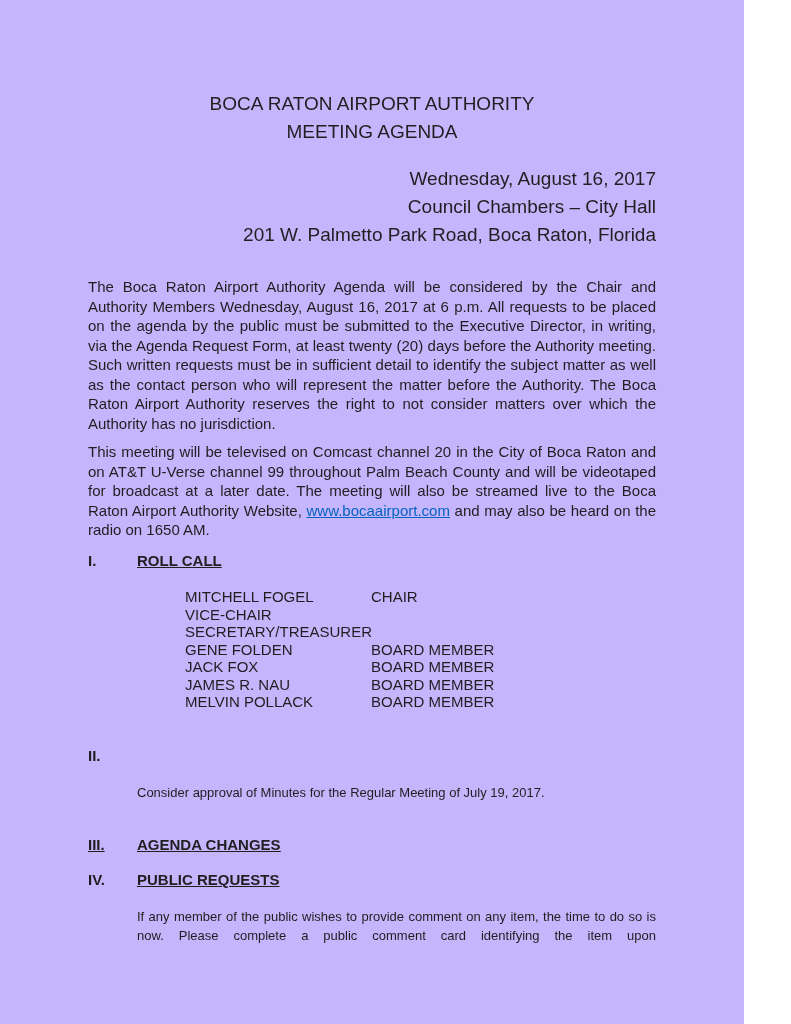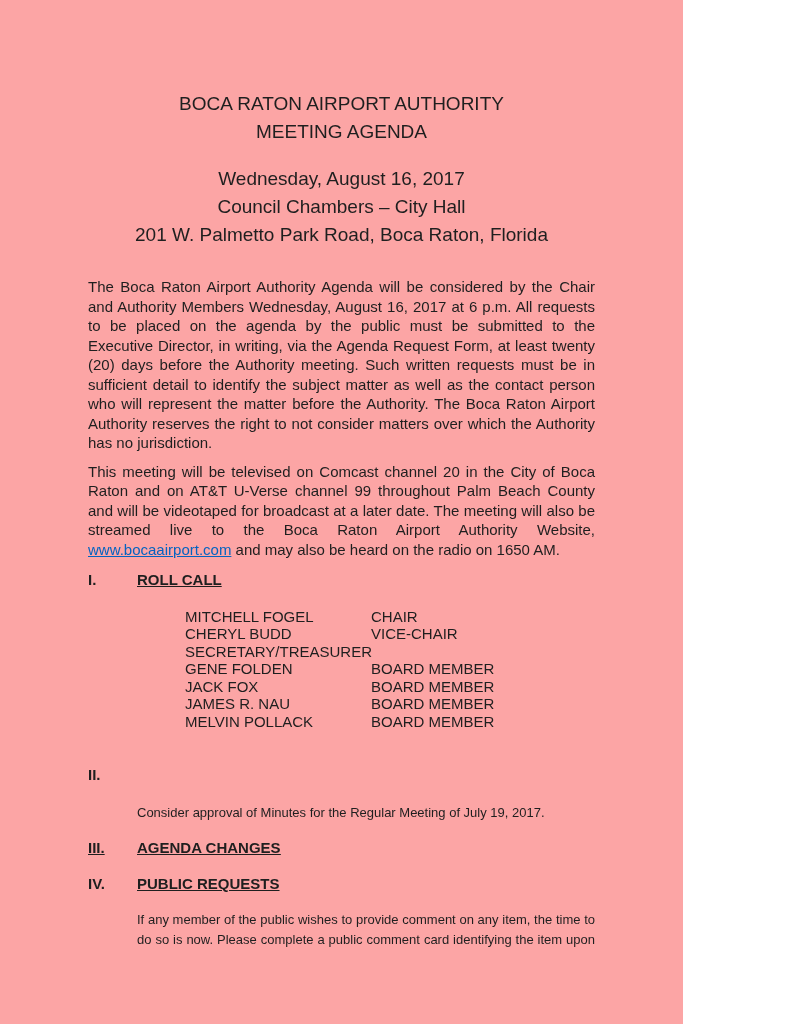--- a/index.html
+++ b/index.html
@@ -4,34 +4,34 @@
 <style>
   * { margin: 0; padding: 0; box-sizing: border-box; }
   html, body { background: #ffffff; }
   body {
     width: 791px;
     height: 1024px;
     font-family: "Liberation Sans", "DejaVu Sans", sans-serif;
     color: #1f1f1f;
   }
   .page {
-    width: 683px;
+    width: 744px;
     height: 1024px;
-    background: #fca5a5;
+    background: #c4b5fd;
     padding: 90px 88px 0 88px;
     overflow: hidden;
   }
   .doc-title {
     text-align: center;
     font-size: 19px;
     line-height: 28px;
     font-weight: normal;
   }
   .event-block {
-    text-align: center;
+    text-align: right;
     font-size: 19px;
     line-height: 28px;
     margin-top: 19px;
   }
   .para {
     font-size: 15px;
     line-height: 19.5px;
     text-align: justify;
   }
   .para-intro { margin-top: 28px; }
@@ -44,21 +44,21 @@
   .section-heading {
     display: flex;
     font-size: 15px;
     line-height: 19.5px;
     font-weight: bold;
   }
   .numeral { flex: 0 0 49px; width: 49px; }
   .heading-text { text-decoration: underline; }
   .sh-1 { margin-top: 11px; }
   .sh-2 { margin-top: 35px; }
-  .sh-3 { margin-top: 16px; text-decoration: underline; }
+  .sh-3 { margin-top: 32px; text-decoration: underline; }
   .sh-4 { margin-top: 16px; }
   .roll-call {
     margin-top: 18px;
     margin-left: 97px;
     font-size: 15px;
     line-height: 17.5px;
   }
   .roll-row { display: flex; }
   .roll-name { flex: 0 0 186px; width: 186px; }
   .section-body {
@@ -97,21 +97,20 @@
     <span class="numeral">I.</span>
     <span class="heading-text">ROLL CALL</span>
   </div>
 
   <div class="roll-call">
     <div class="roll-row">
       <span class="roll-name">MITCHELL FOGEL</span>
       <span class="roll-role">CHAIR</span>
     </div>
     <div class="roll-row">
-      <span class="roll-name">CHERYL BUDD</span>
       <span class="roll-role">VICE-CHAIR</span>
     </div>
     <div class="roll-row">
       <span class="roll-role">SECRETARY/TREASURER</span>
     </div>
     <div class="roll-row">
       <span class="roll-name">GENE FOLDEN</span>
       <span class="roll-role">BOARD MEMBER</span>
     </div>
     <div class="roll-row">

